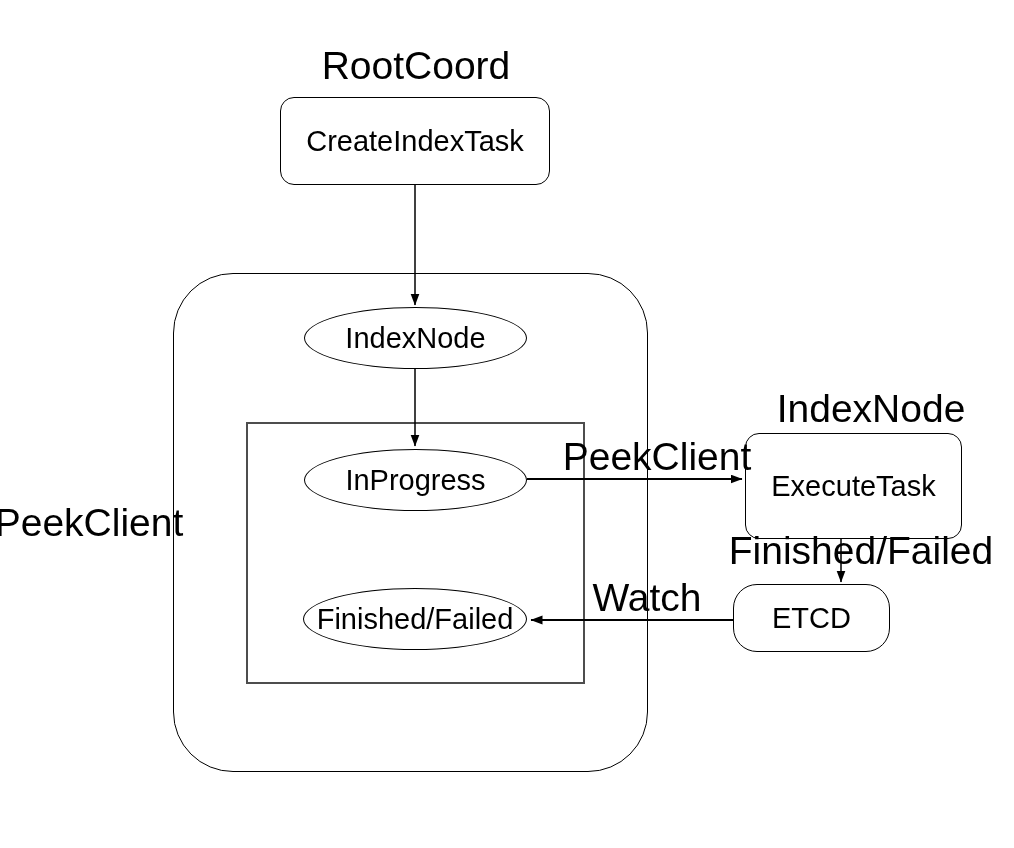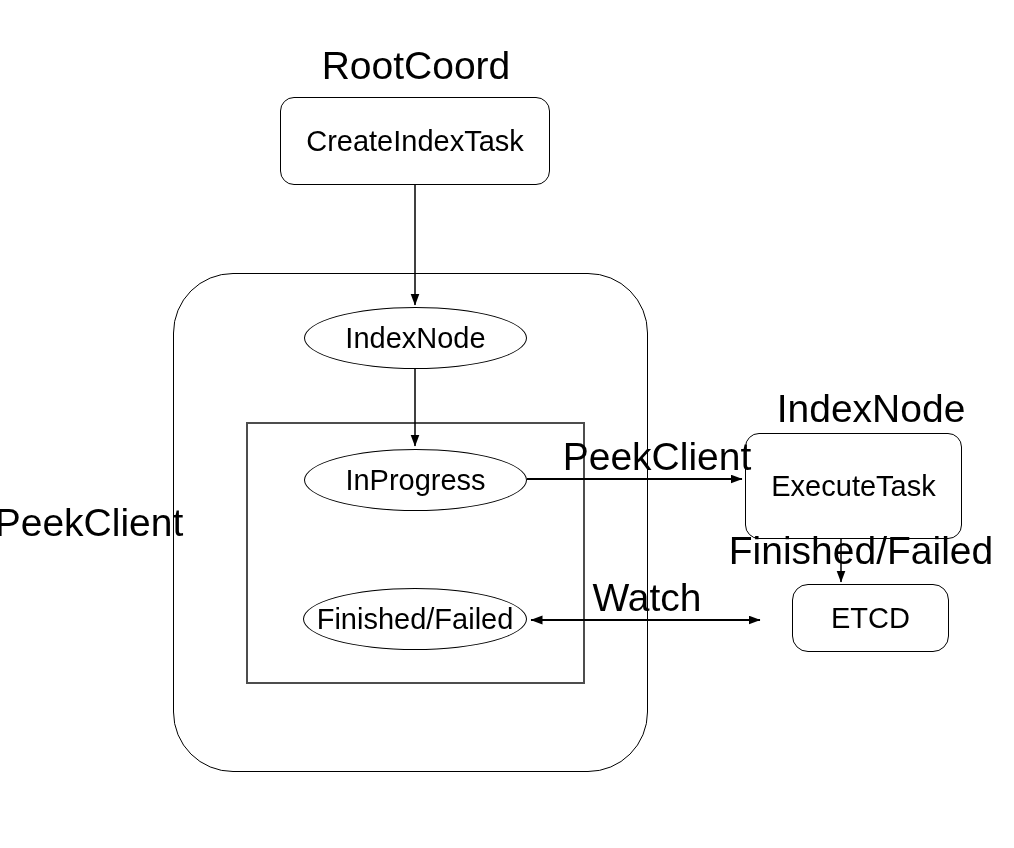--- a/index.html
+++ b/index.html
@@ -79,21 +79,21 @@
   </svg>
 
   <div class="node rounded-rect" style="left:280px; top:97px; width:270px; height:88px;">
     <span>CreateIndexTask</span>
   </div>
 
   <div class="node rounded-rect" style="left:745px; top:433px; width:217px; height:106px;">
     <span>ExecuteTask</span>
   </div>
 
-  <div class="node rounded-rect" style="left:792px; top:584px; width:157px; height:68px; border-radius:16px;">
+  <div class="node rounded-rect" style="left:733px; top:584px; width:157px; height:68px; border-radius:24px;">
     <span>ETCD</span>
   </div>
 
   <div class="node ellipse" style="left:304px; top:307px; width:223px; height:62px;">
     <span>IndexNode</span>
   </div>
 
   <div class="node ellipse" style="left:304px; top:449px; width:223px; height:62px;">
     <span>InProgress</span>
   </div>

